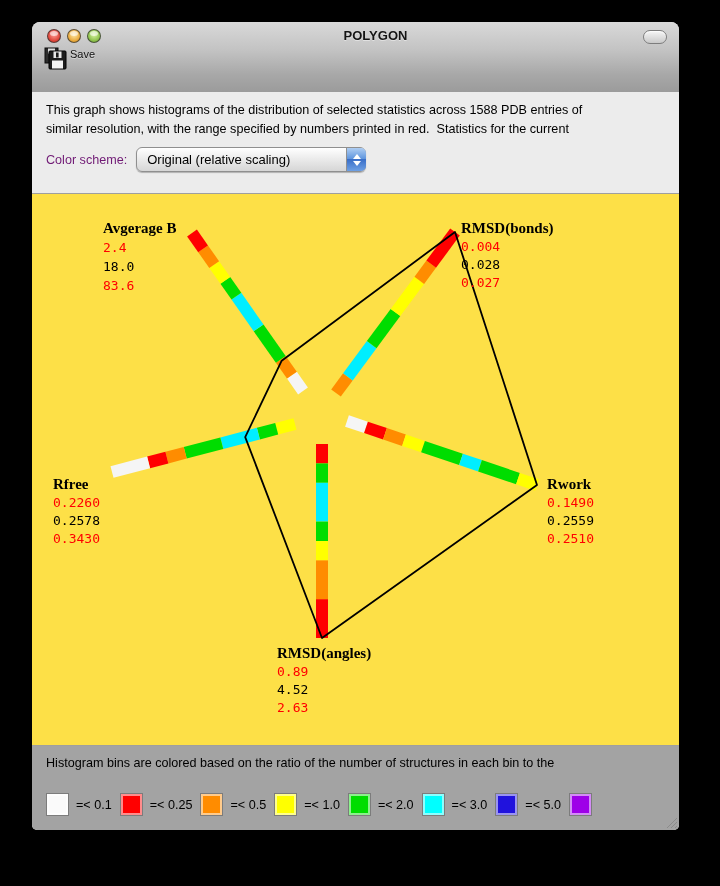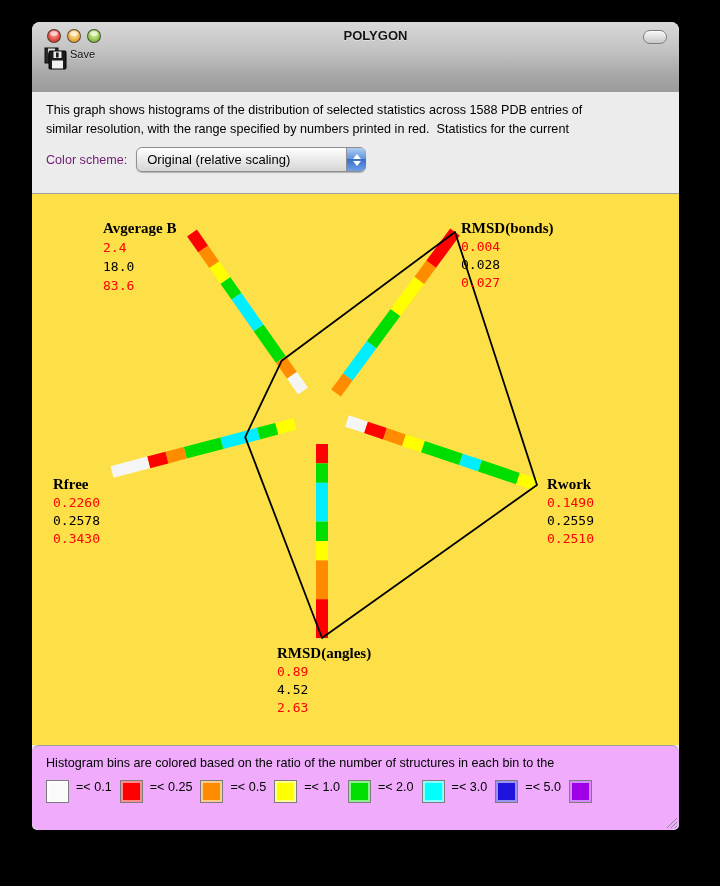--- a/index.html
+++ b/index.html
@@ -65,22 +65,22 @@
   .arr-dn{width:0;height:0;border-left:4px solid transparent;border-right:4px solid transparent;
     border-top:5px solid #fff;}
   
   .plot-wrap{position:absolute;left:0;top:171px;width:647px;height:552px;
     border-top:1px solid #9f9f9f;box-sizing:border-box;background:#fde047;}
   .plot-wrap svg{display:block;}
   .axis-label{font-family:"Liberation Serif",serif;font-weight:bold;font-size:15px;fill:#000;}
   .axis-val{font-family:"DejaVu Sans Mono",monospace;font-size:13px;}
   
   .legend{position:absolute;left:0;top:723px;width:100%;height:85px;box-sizing:border-box;
-    border-top:1px solid #9f9f9f;background:#f0abfc;padding:8px 14px 0 14px;border-radius:7px;}
-  .legend-row{display:flex;margin-top:7px;}
+    border-top:1px solid #9f9f9f;background:#a3a3a3;padding:8px 14px 0 14px;}
+  .legend-row{display:flex;align-items:center;margin-top:20px;}
   .swatch{width:23px;height:23px;border:1px solid #7c7c7c;box-sizing:border-box;
     box-shadow:inset 0 0 0 2px rgba(255,255,255,.55);flex:0 0 auto;}
   .swatch-label{font-size:12.6px;color:#000;margin:0 8px 0 7px;white-space:nowrap;}
   .grip{position:absolute;right:1px;bottom:1px;width:14px;height:14px;}
 </style>
 </head>
 <body>
 
 <div class="window">
 

